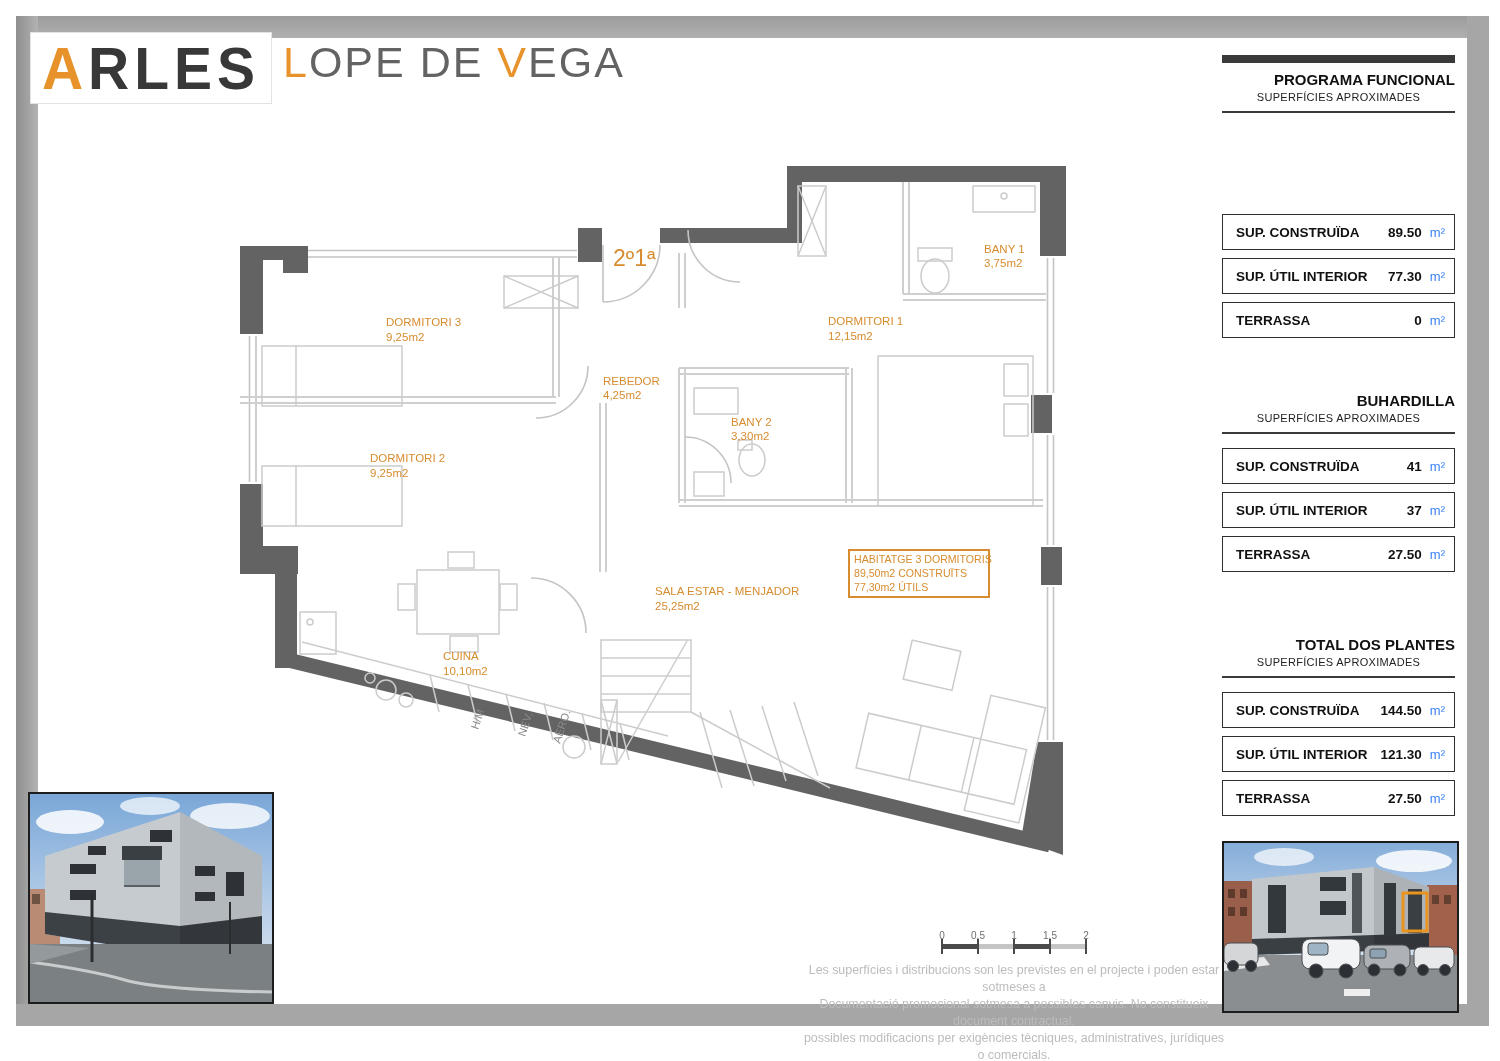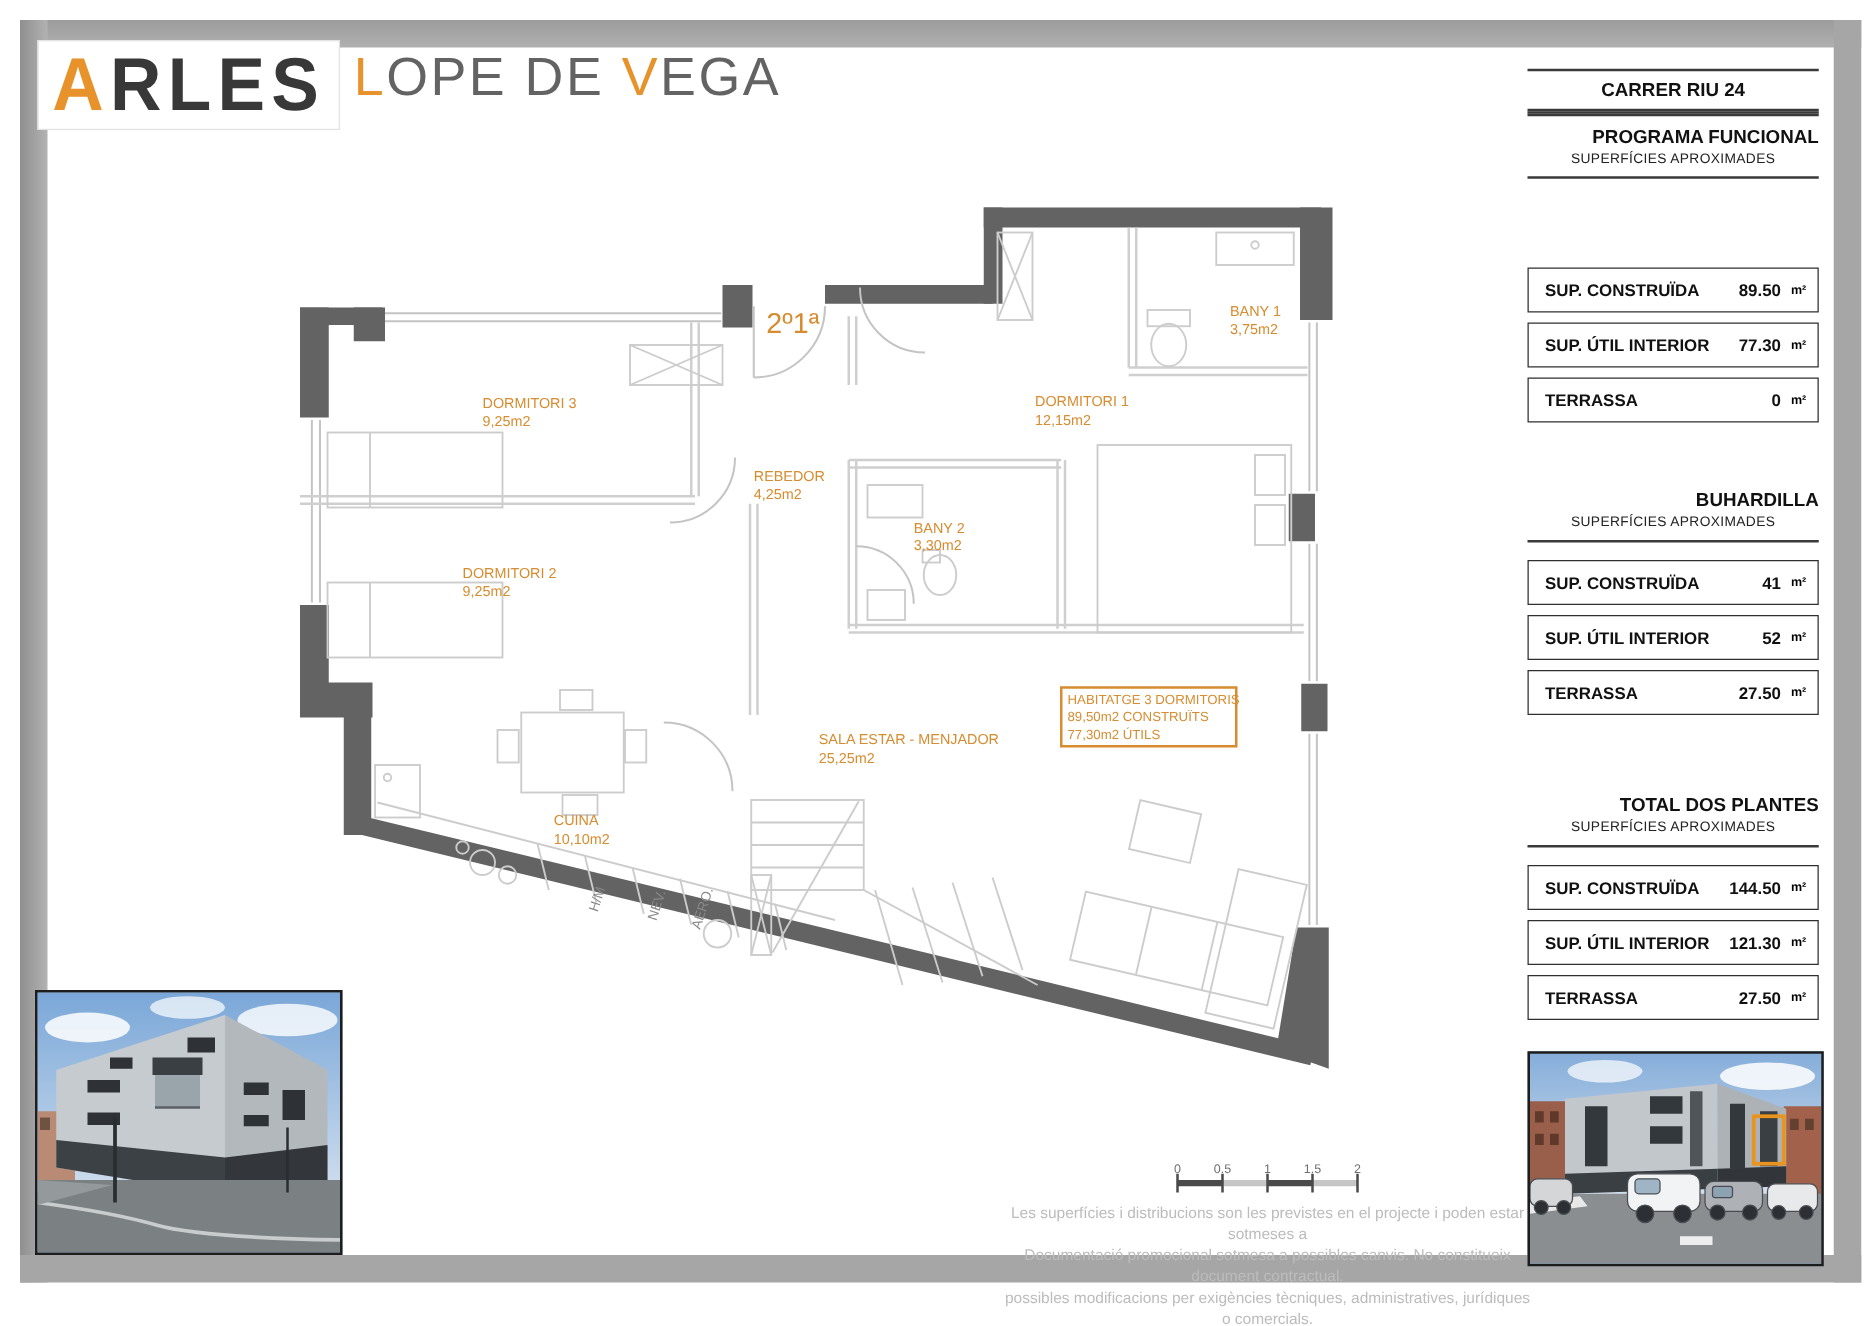--- a/index.html
+++ b/index.html
@@ -25,21 +25,21 @@
   .sb-addr{font-size:15px;font-weight:700;text-align:center;color:#111;
            padding:7px 0 6px 0;}
   .sb-h1{font-size:15px;font-weight:700;text-align:right;color:#111;padding-top:8px;}
   .sb-h2{font-size:11px;font-weight:400;text-align:center;color:#222;
          padding:3px 0 8px 0;letter-spacing:.3px;}
   .sb-row{position:absolute;left:0;width:231px;height:34px;border:1.5px solid #2f2f2f;
           display:flex;align-items:center;padding:0;background:#fff;box-sizing:content-box;}
   .sb-row .lbl{font-size:13.5px;font-weight:700;color:#111;margin-left:13px;flex:1;
                white-space:nowrap;}
   .sb-row .val{font-size:13.5px;font-weight:700;color:#111;}
-  .sb-row .unit{font-size:10px;font-weight:700;color:#000000;margin:0 9px 0 8px;}
+  .sb-row .unit{font-size:13px;font-weight:400;color:#3b82f6;margin:0 9px 0 8px;}
   
   .scalebar{left:936px;top:930px;width:156px;height:30px;}
   .sb-tick-lbl{position:absolute;top:0;font-size:10px;color:#6f6f6f;transform:translateX(-50%);}
   .sb-seg{position:absolute;top:14px;height:5px;}
   .sb-tickmark{position:absolute;top:9px;height:15px;width:2px;background:#4a4a4a;}
   .disclaimer{left:800px;top:962px;width:428px;text-align:center;color:#bcbcbc;
               font-size:12.4px;line-height:17px;}
   
   .photo{position:absolute;border:2px solid #1d1d1d;background:#9db8d6;overflow:hidden;}
   svg text{font-family:"Liberation Sans",sans-serif;}
@@ -52,21 +52,20 @@
 <div class="frame" style="left:16px;top:1004px;width:1473px;height:22px;"></div>
 <div class="frame" style="left:1467px;top:16px;width:22px;height:1010px;"></div>
 
 <div class="abs logo-box">
   <div class="logo-text"><span class="accent">A</span><span>RLES</span></div>
 </div>
 <div class="abs proj-title"><span class="accent">L</span><span>OPE DE </span><span class="accent">V</span><span>EGA</span></div>
 
 <div class="abs sidebar">
   <hr class="sb-line">
-  <div class="sb-addr">CARRER RIU 24</div>
   <hr class="sb-line">
   <hr class="sb-line">
   <hr class="sb-line">
   <div class="sb-h1">PROGRAMA FUNCIONAL</div>
   <div class="sb-h2">SUPERFÍCIES APROXIMADES</div>
   <hr class="sb-line">
 </div>
 
 <div class="sb-row" style="top:214px;left:1222px;">
   <span class="lbl">SUP. CONSTRUÏDA</span>
@@ -89,21 +88,21 @@
   <div class="sb-h2">SUPERFÍCIES APROXIMADES</div>
   <hr class="sb-line">
 </div>
 <div class="sb-row" style="top:448px;left:1222px;">
   <span class="lbl">SUP. CONSTRUÏDA</span>
   <span class="val">41</span>
   <span class="unit">m²</span>
 </div>
 <div class="sb-row" style="top:492px;left:1222px;">
   <span class="lbl">SUP. ÚTIL INTERIOR</span>
-  <span class="val">52</span>
+  <span class="val">37</span>
   <span class="unit">m²</span>
 </div>
 <div class="sb-row" style="top:536px;left:1222px;">
   <span class="lbl">TERRASSA</span>
   <span class="val">27.50</span>
   <span class="unit">m²</span>
 </div>
 
 <div class="abs" style="left:1222px;top:628px;width:233px;">
   <div class="sb-h1">TOTAL DOS PLANTES</div>

